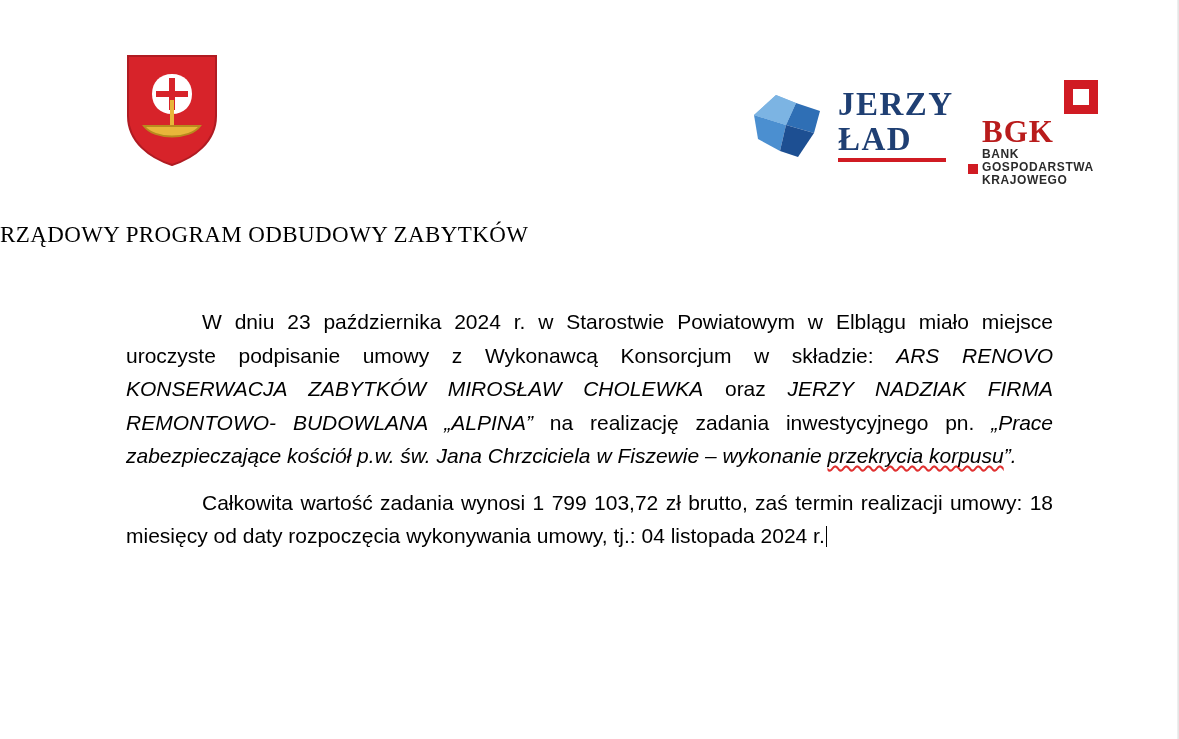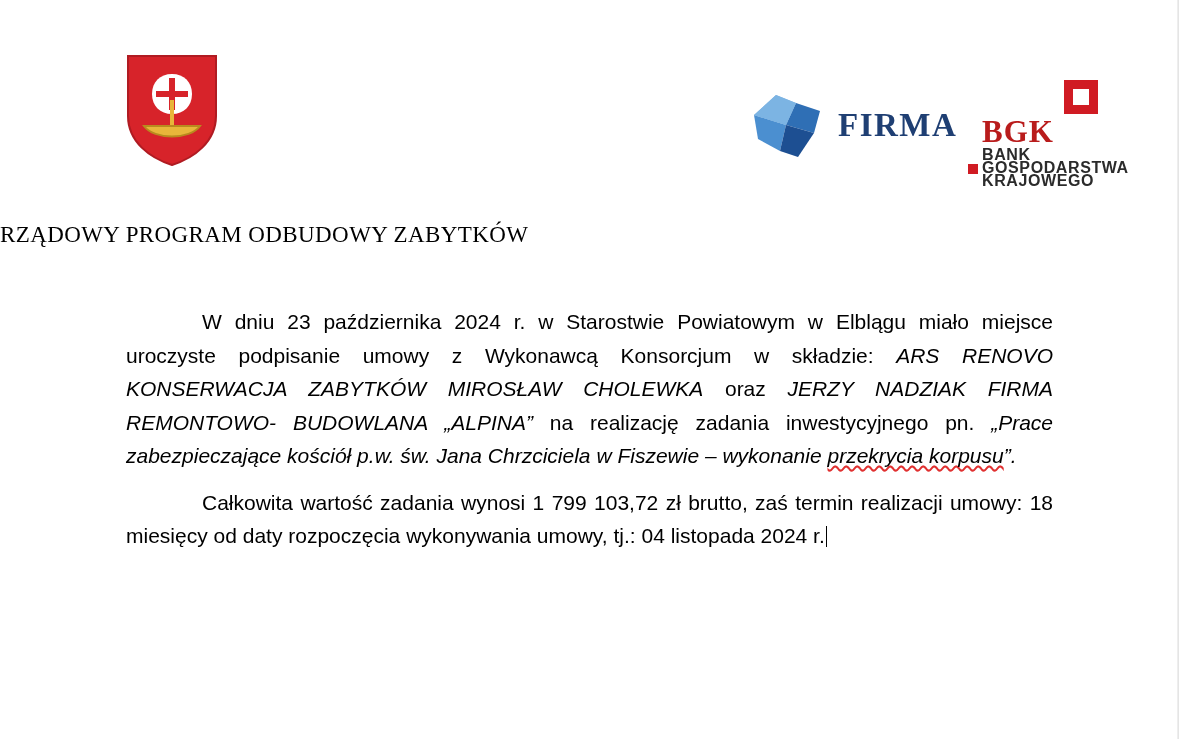--- a/index.html
+++ b/index.html
@@ -120,21 +120,21 @@
     font-size: 31px;
     font-weight: bold;
     letter-spacing: 1px;
     color: #b91c1c;
   }
   .bgk-sub {
     position: absolute;
     left: 14px;
     top: 68px;
     font-family: "Liberation Sans", sans-serif;
-    font-size: 16px;
+    font-size: 12px;
     font-weight: bold;
     letter-spacing: 0.6px;
     color: #2b2b2b;
     line-height: 13px;
     white-space: pre-line;
   }
 
   
   .doc-title {
     position: absolute;
@@ -212,21 +212,25 @@
       <div class="pl-mark">
         <svg width="76" height="72" viewBox="0 0 76 72" xmlns="http://www.w3.org/2000/svg">
           <polygon points="2,26 24,6 44,14 34,36" fill="#6ea8dc"></polygon>
           <polygon points="44,14 68,22 62,44 34,36" fill="#2f6fb5"></polygon>
           <polygon points="2,26 34,36 28,62 6,50" fill="#4b8fd0"></polygon>
           <polygon points="34,36 62,44 46,68 28,62" fill="#1d4f92"></polygon>
           <polygon points="24,6 44,14 34,36 2,26" fill="#7fb6e4" opacity="0.85"></polygon>
         </svg>
       </div>
       <div class="pl-text">
-        <span class="pl-polski">FIRMA</span>
+        <span class="pl-polski">JERZY</span>
+        <span class="pl-lad-wrap">
+          <span class="pl-lad">ŁAD</span>
+          <div class="pl-underline"></div>
+        </span>
       </div>
     </div>
 
     <div class="bgk">
       <div class="bgk-square"></div>
       <div class="bgk-dot"></div>
       <div class="bgk-name">BGK</div>
       <div class="bgk-sub">BANK GOSPODARSTWA
 KRAJOWEGO</div>
     </div>

